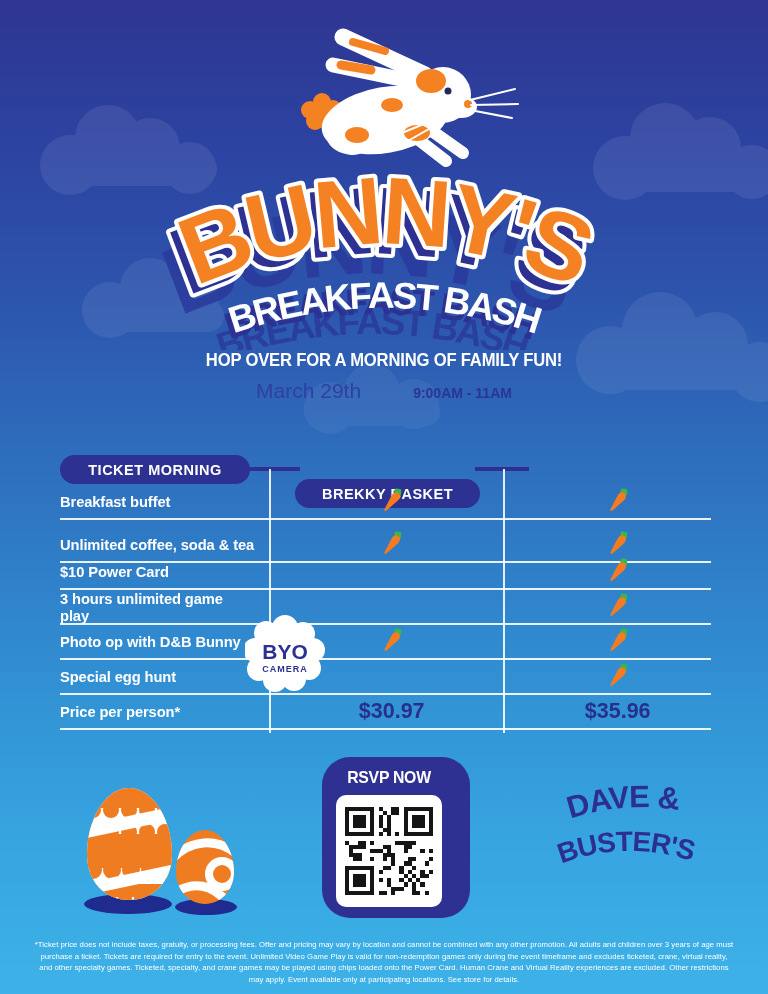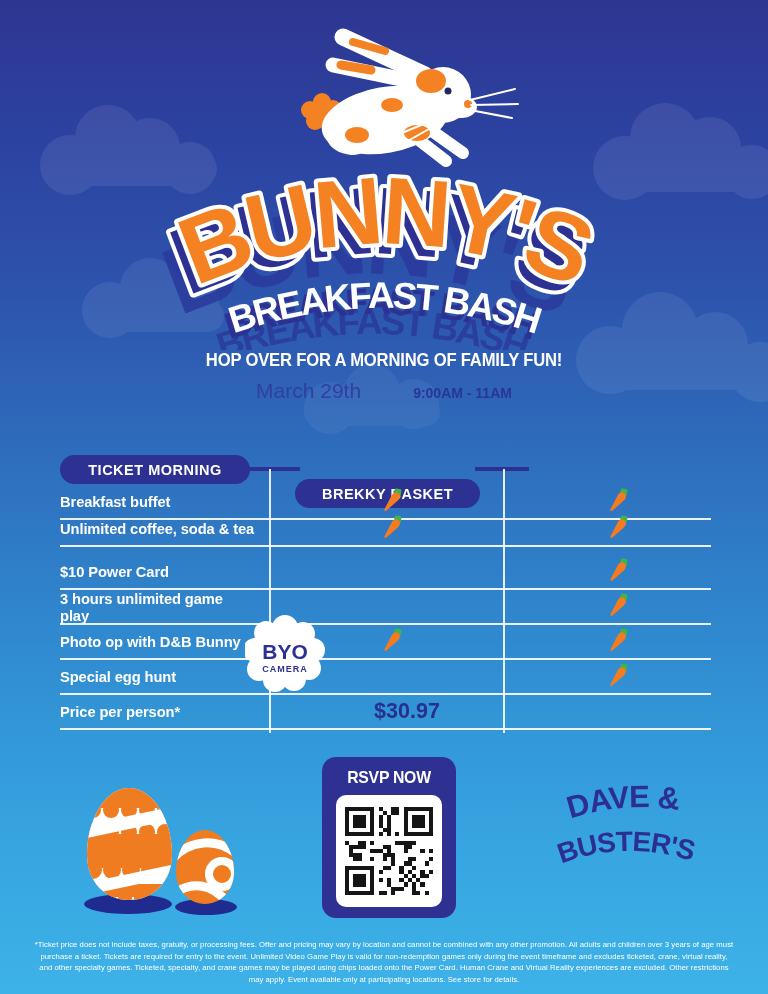--- a/index.html
+++ b/index.html
@@ -49,22 +49,22 @@
     gap:15px;
   }
   .row-label{ width:209px; color:#fff; font-weight:bold; font-size:15px; letter-spacing:-.1px; transform:scaleX(.98); transform-origin:left; }
   .cell{ display:flex; align-items:center; justify-content:center;padding-left:12px; }
   .c2{ width:234px; } .c3{ width:208px; }
   .carrot{ width:22px; height:29px; }
   .price-val{ color:#27308f; font-weight:bold; font-size:21.5px; }
 
   .byo-badge{ position:absolute; left:245px; top:615px; }
   .rsvp-card{
-    position:absolute; left:322px; top:757px; width:134px; height:161px;
-    background:#2e3092; border-radius:14px;
+    position:absolute; left:322px; top:757px; width:148px; height:161px;
+    background:#2e3092; border-radius:28px;
   }
   .rsvp-label{
     position:absolute; top:11px; left:0; width:134px; text-align:center;
     color:#fff; font-weight:bold; font-size:17px; transform:scaleX(.93); letter-spacing:-.3px;
   }
   .qr-box{
     position:absolute; left:14px; top:38px; width:106px; height:112px;
     background:#fff; border-radius:10px; display:flex; align-items:center; justify-content:center;
   }
   .qr-box svg{ width:88px; height:88px; }
@@ -216,21 +216,21 @@
             <svg viewBox="0 0 24 30" class="carrot">
               <use href="#carrot-shape"></use>
             </svg>
           </div>
           <div class="cell c3">
             <svg viewBox="0 0 24 30" class="carrot">
               <use href="#carrot-shape"></use>
             </svg>
           </div>
         </div>
-        <div class="t-row" style="top: 60px;">
+        <div class="t-row" style="top: 76px;">
           <div class="row-label">Unlimited coffee, soda &amp; tea</div>
           <div class="cell c2">
             <svg viewBox="0 0 24 30" class="carrot">
               <use href="#carrot-shape"></use>
             </svg>
           </div>
           <div class="cell c3">
             <svg viewBox="0 0 24 30" class="carrot">
               <use href="#carrot-shape"></use>
             </svg>
@@ -273,20 +273,23 @@
           <div class="cell c3">
             <svg viewBox="0 0 24 30" class="carrot">
               <use href="#carrot-shape"></use>
             </svg>
           </div>
         </div>
         <div class="t-row" style="top: 243px; height: 35px;">
           <div class="row-label">Price per person*</div>
           <div class="cell c2">
             <span class="price-val">$30.97</span>
+          </div>
+          <div class="cell c3">
+            <span class="price-val">$35.96</span>
           </div>
         </div>
       </div>
   </div>
 
   <svg class="byo-badge" width="80" height="80" viewBox="0 0 80 80">
     <g fill="#ffffff">
       <circle cx="40" cy="13" r="13"></circle>
         <circle cx="58" cy="19" r="12"></circle>
         <circle cx="68" cy="35" r="12"></circle>

